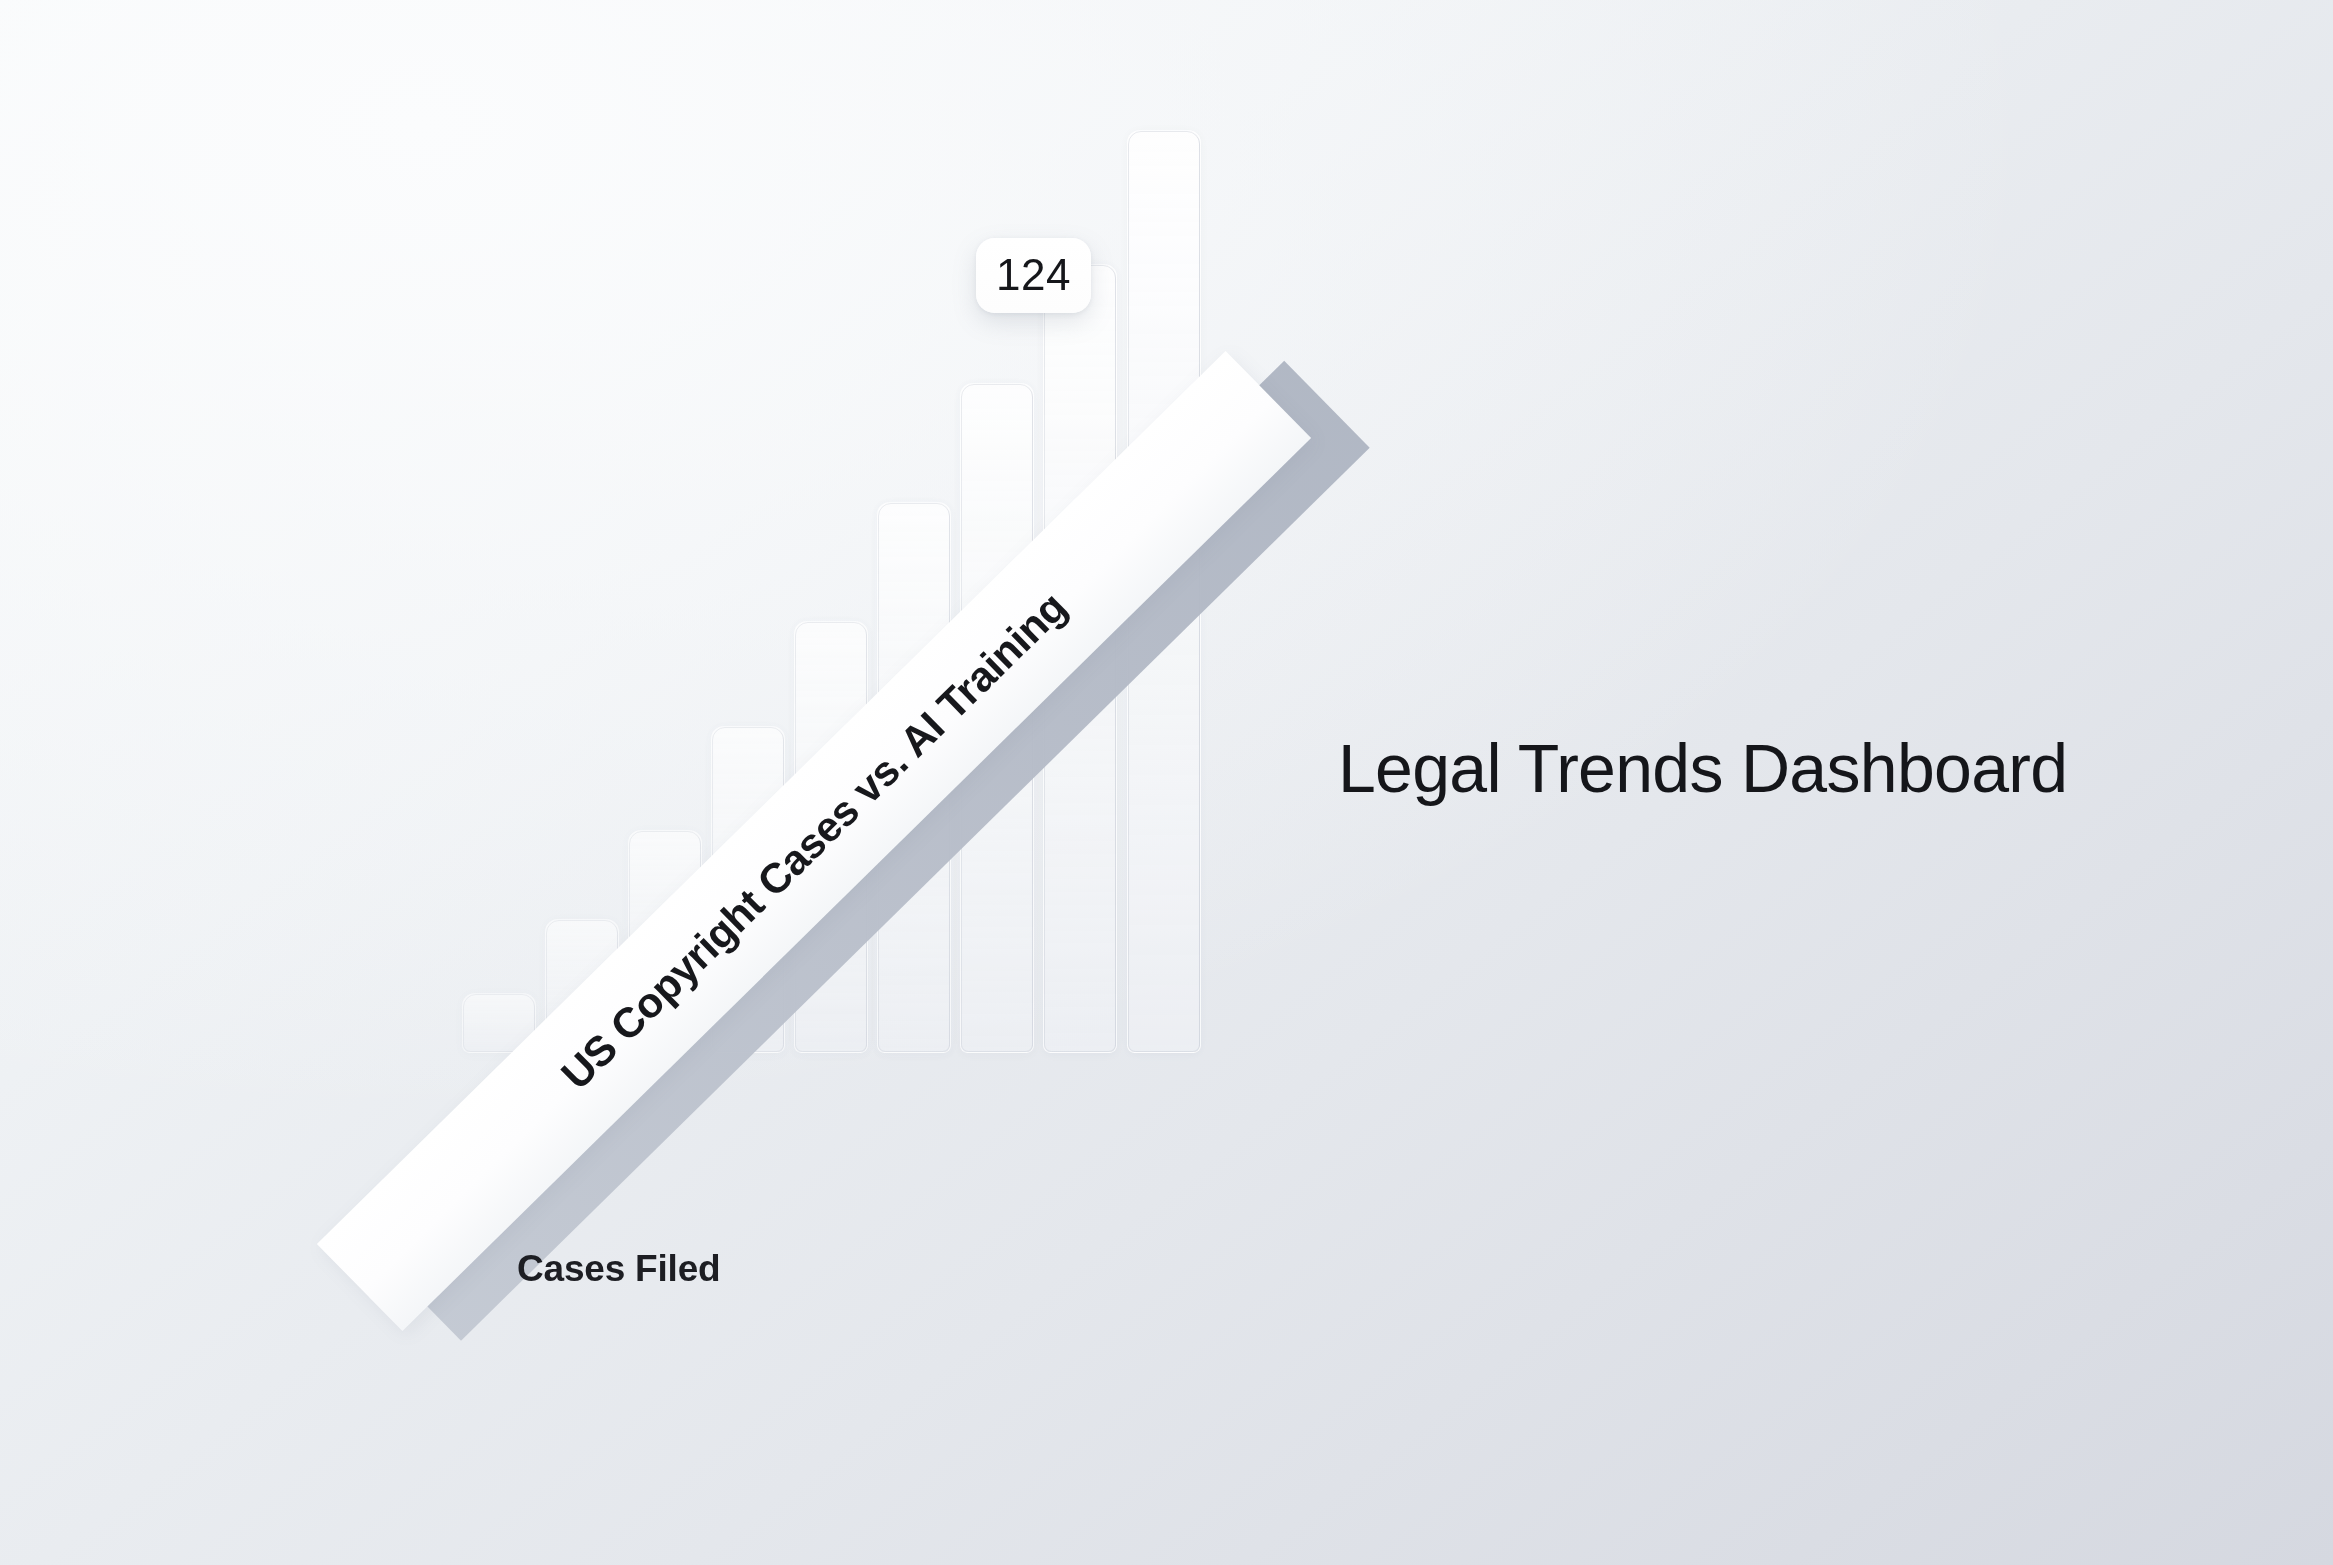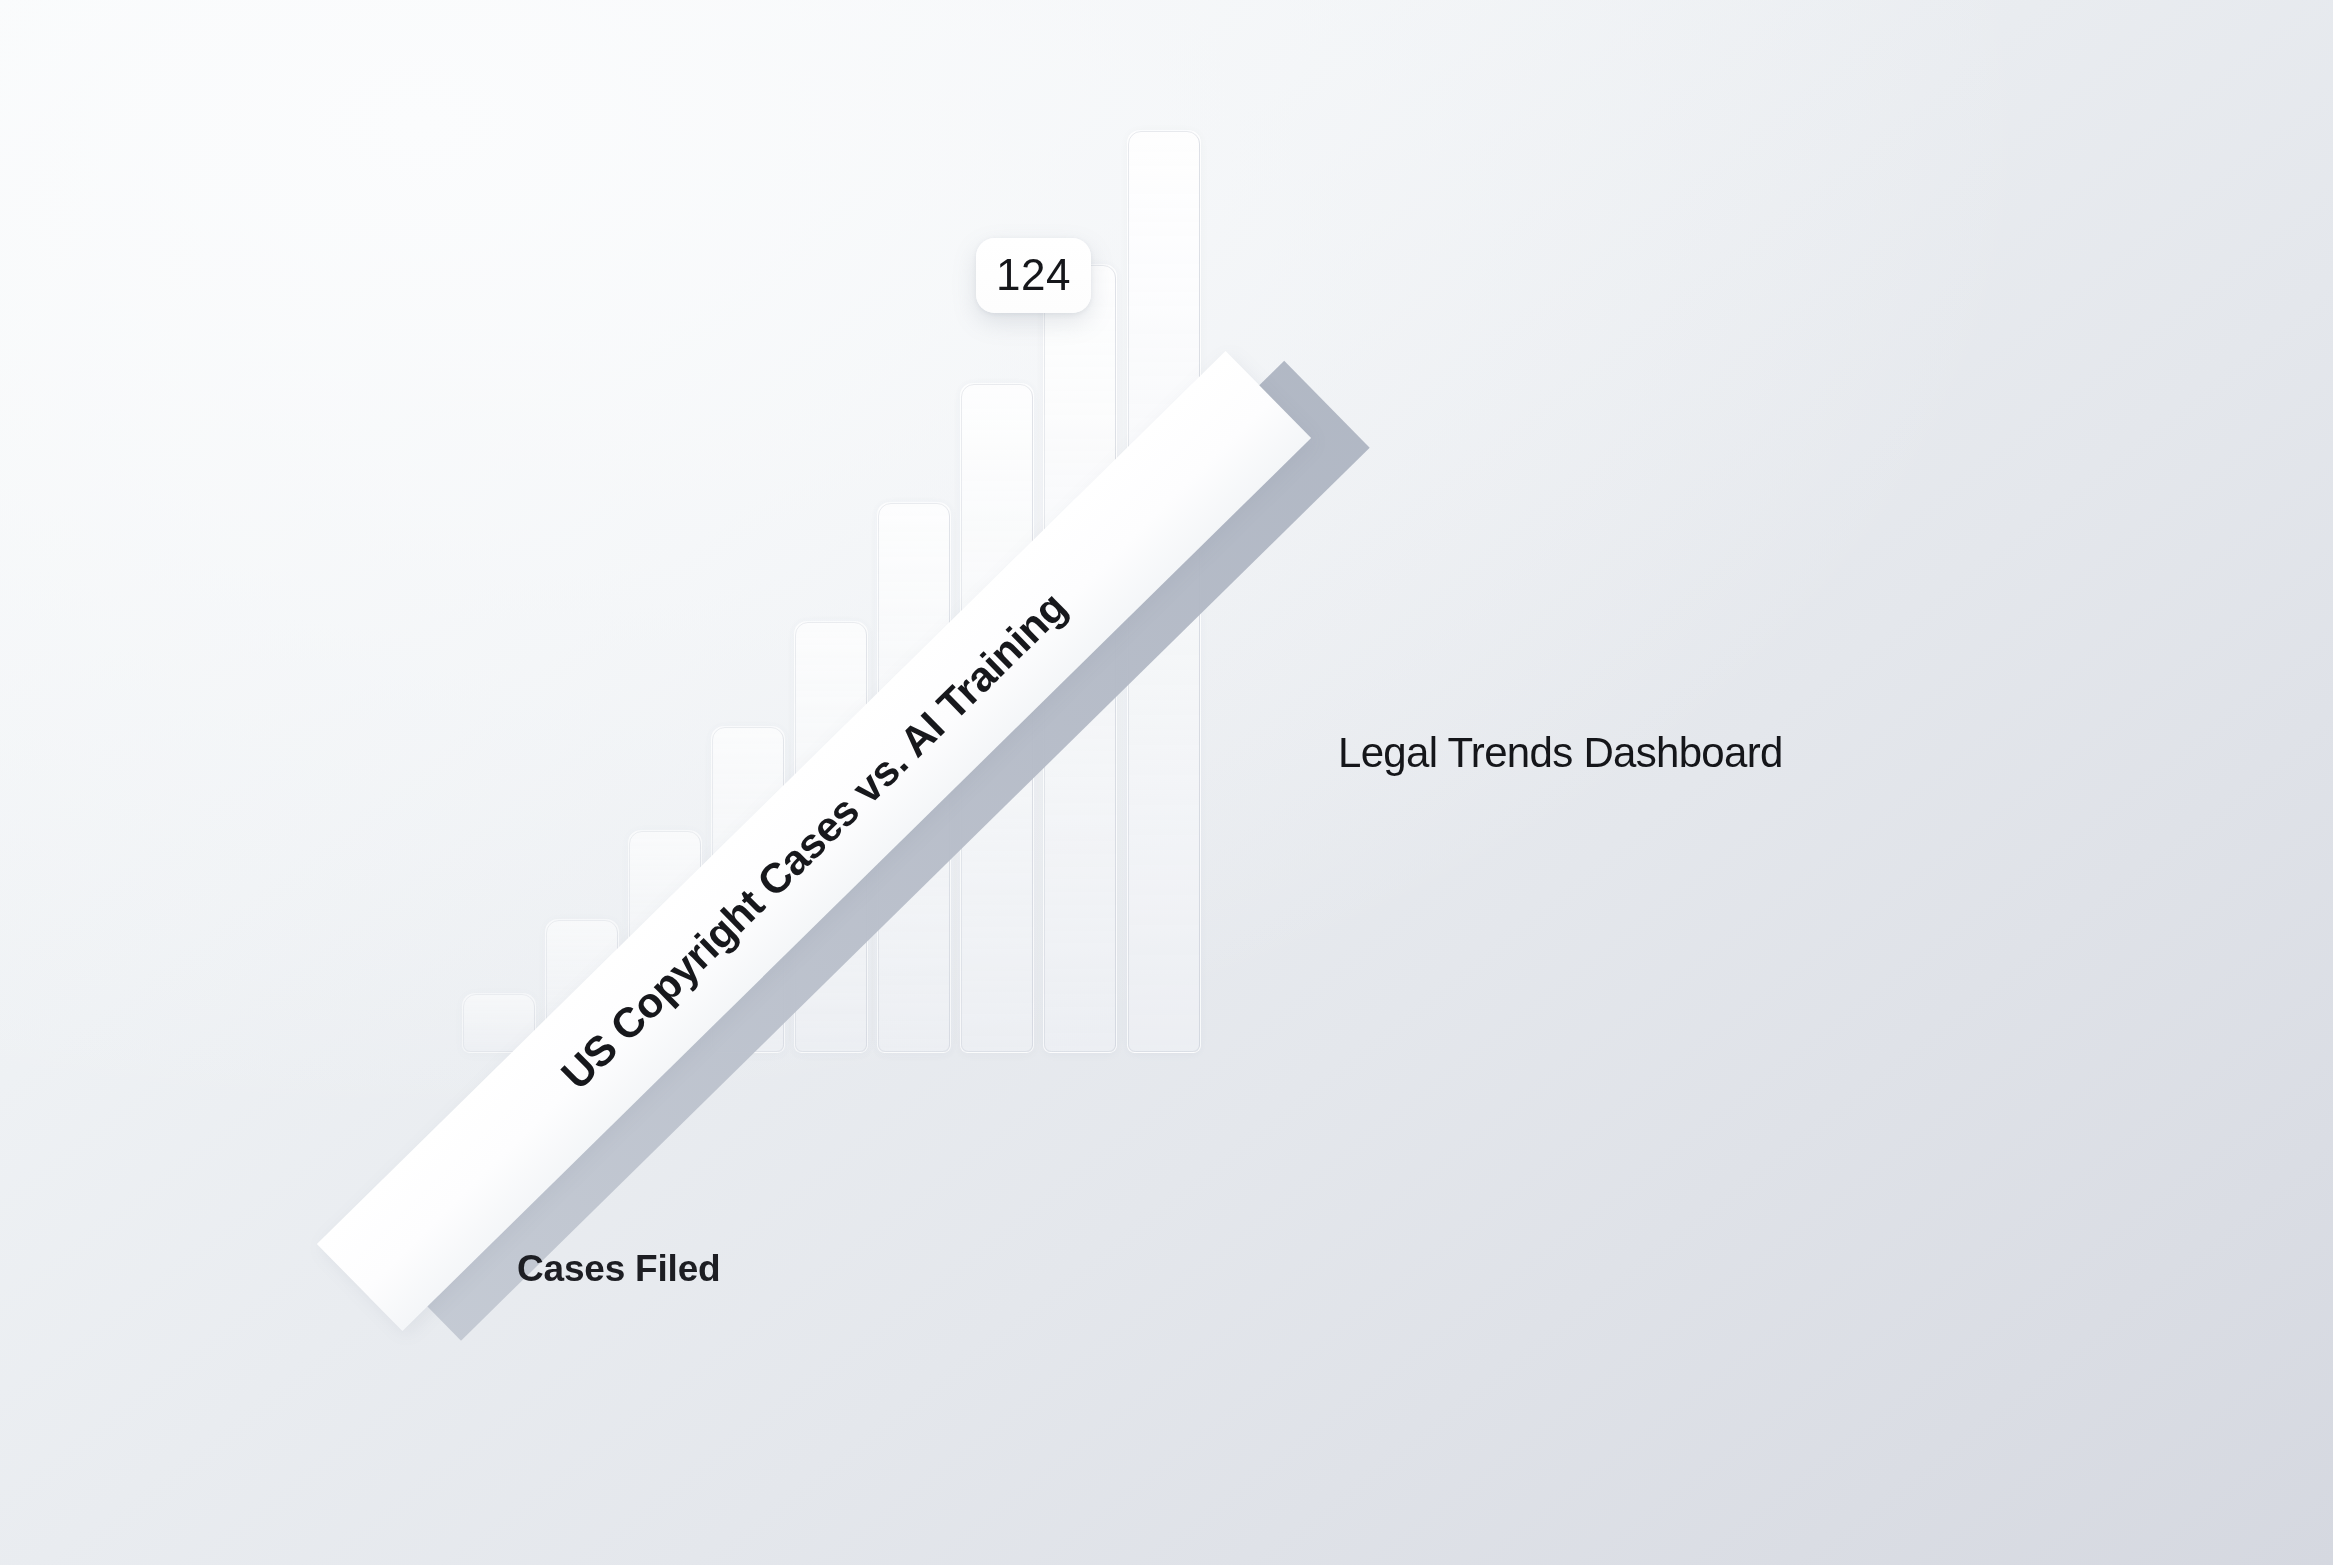--- a/index.html
+++ b/index.html
@@ -128,21 +128,21 @@
     color:#1d1e23;
     letter-spacing:-0.2px;
     white-space:nowrap;
   }
 
   
   .headline{
     position:absolute;
     left:1338px;
     top:729px;
-    font-size:42px;
+    font-size:68px;
     font-weight:500;
     color:#15161a;
     letter-spacing:-0.7px;
     white-space:nowrap;
   }
 </style>
 </head>
 <body>
 
 <div id="stage">

